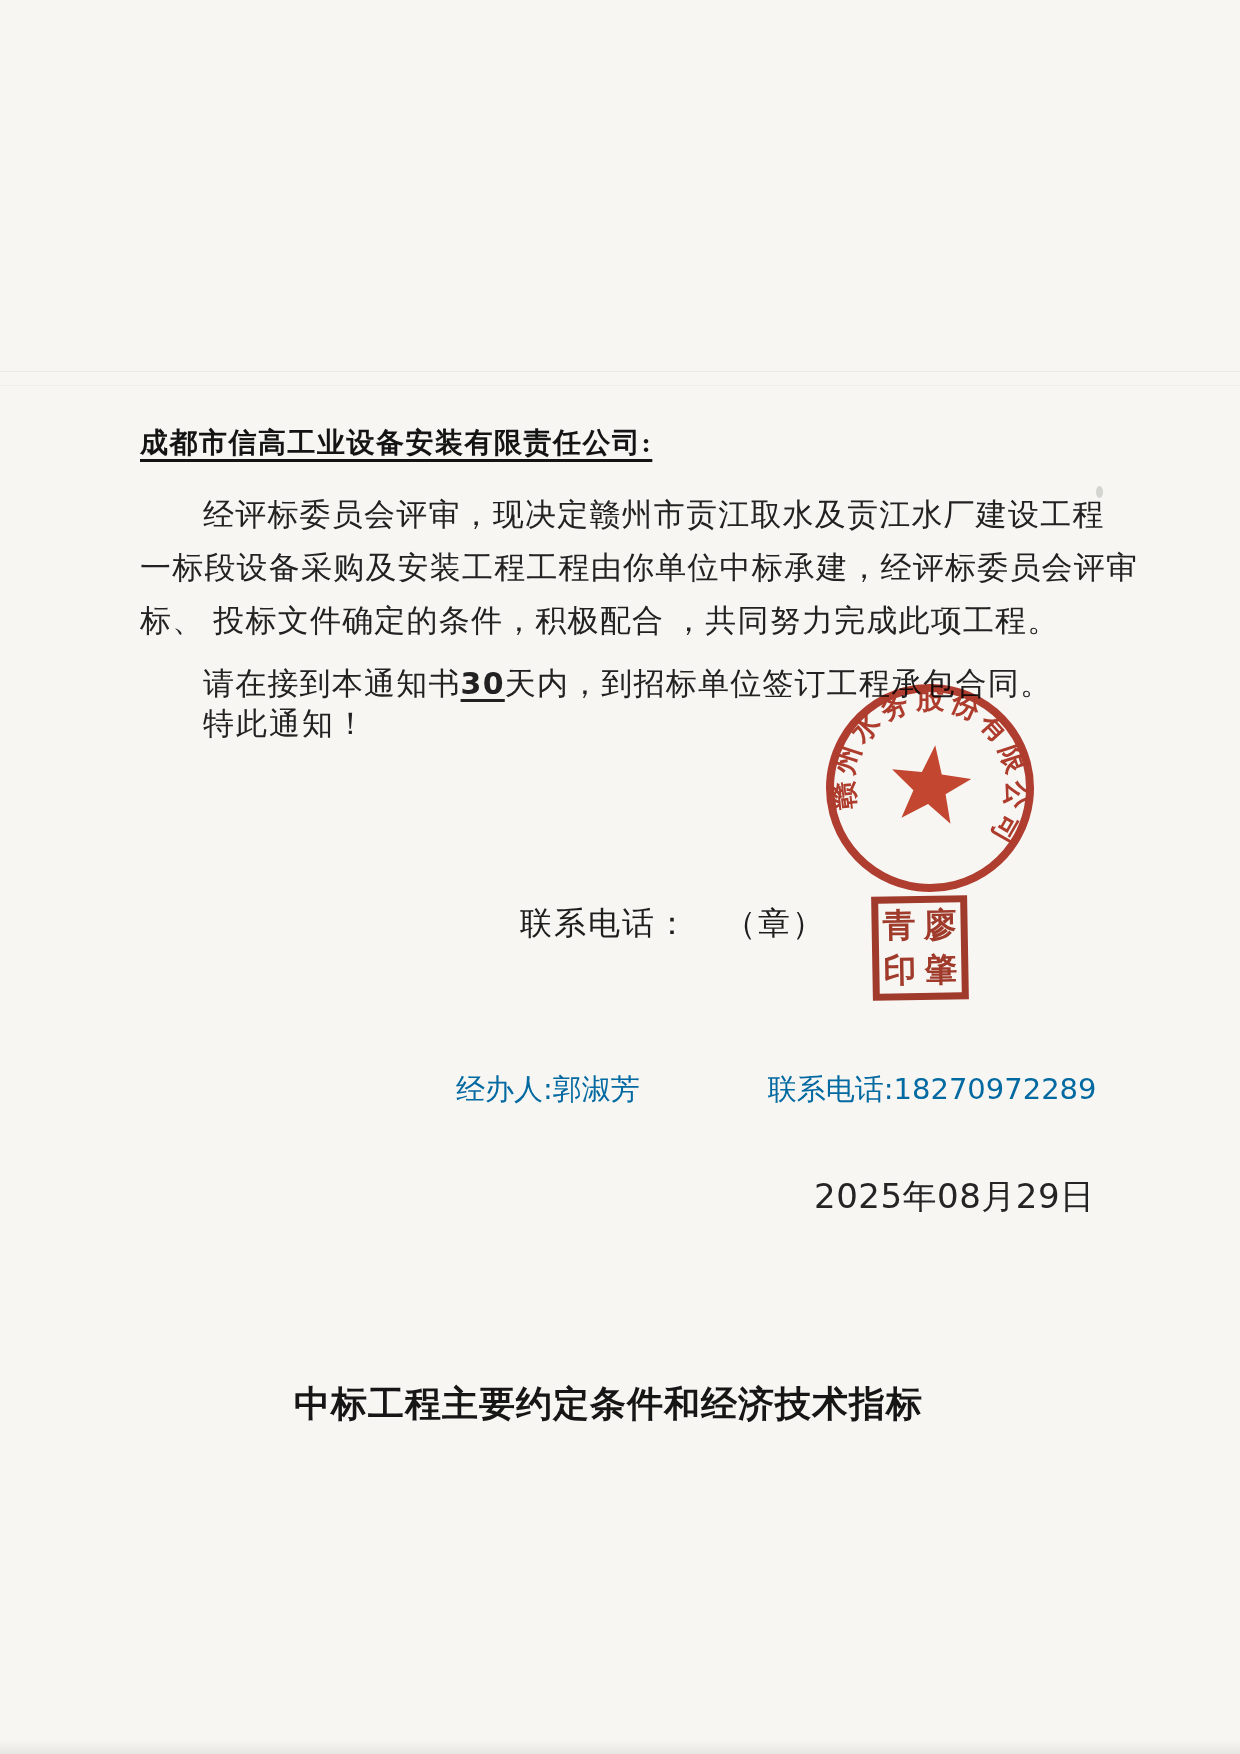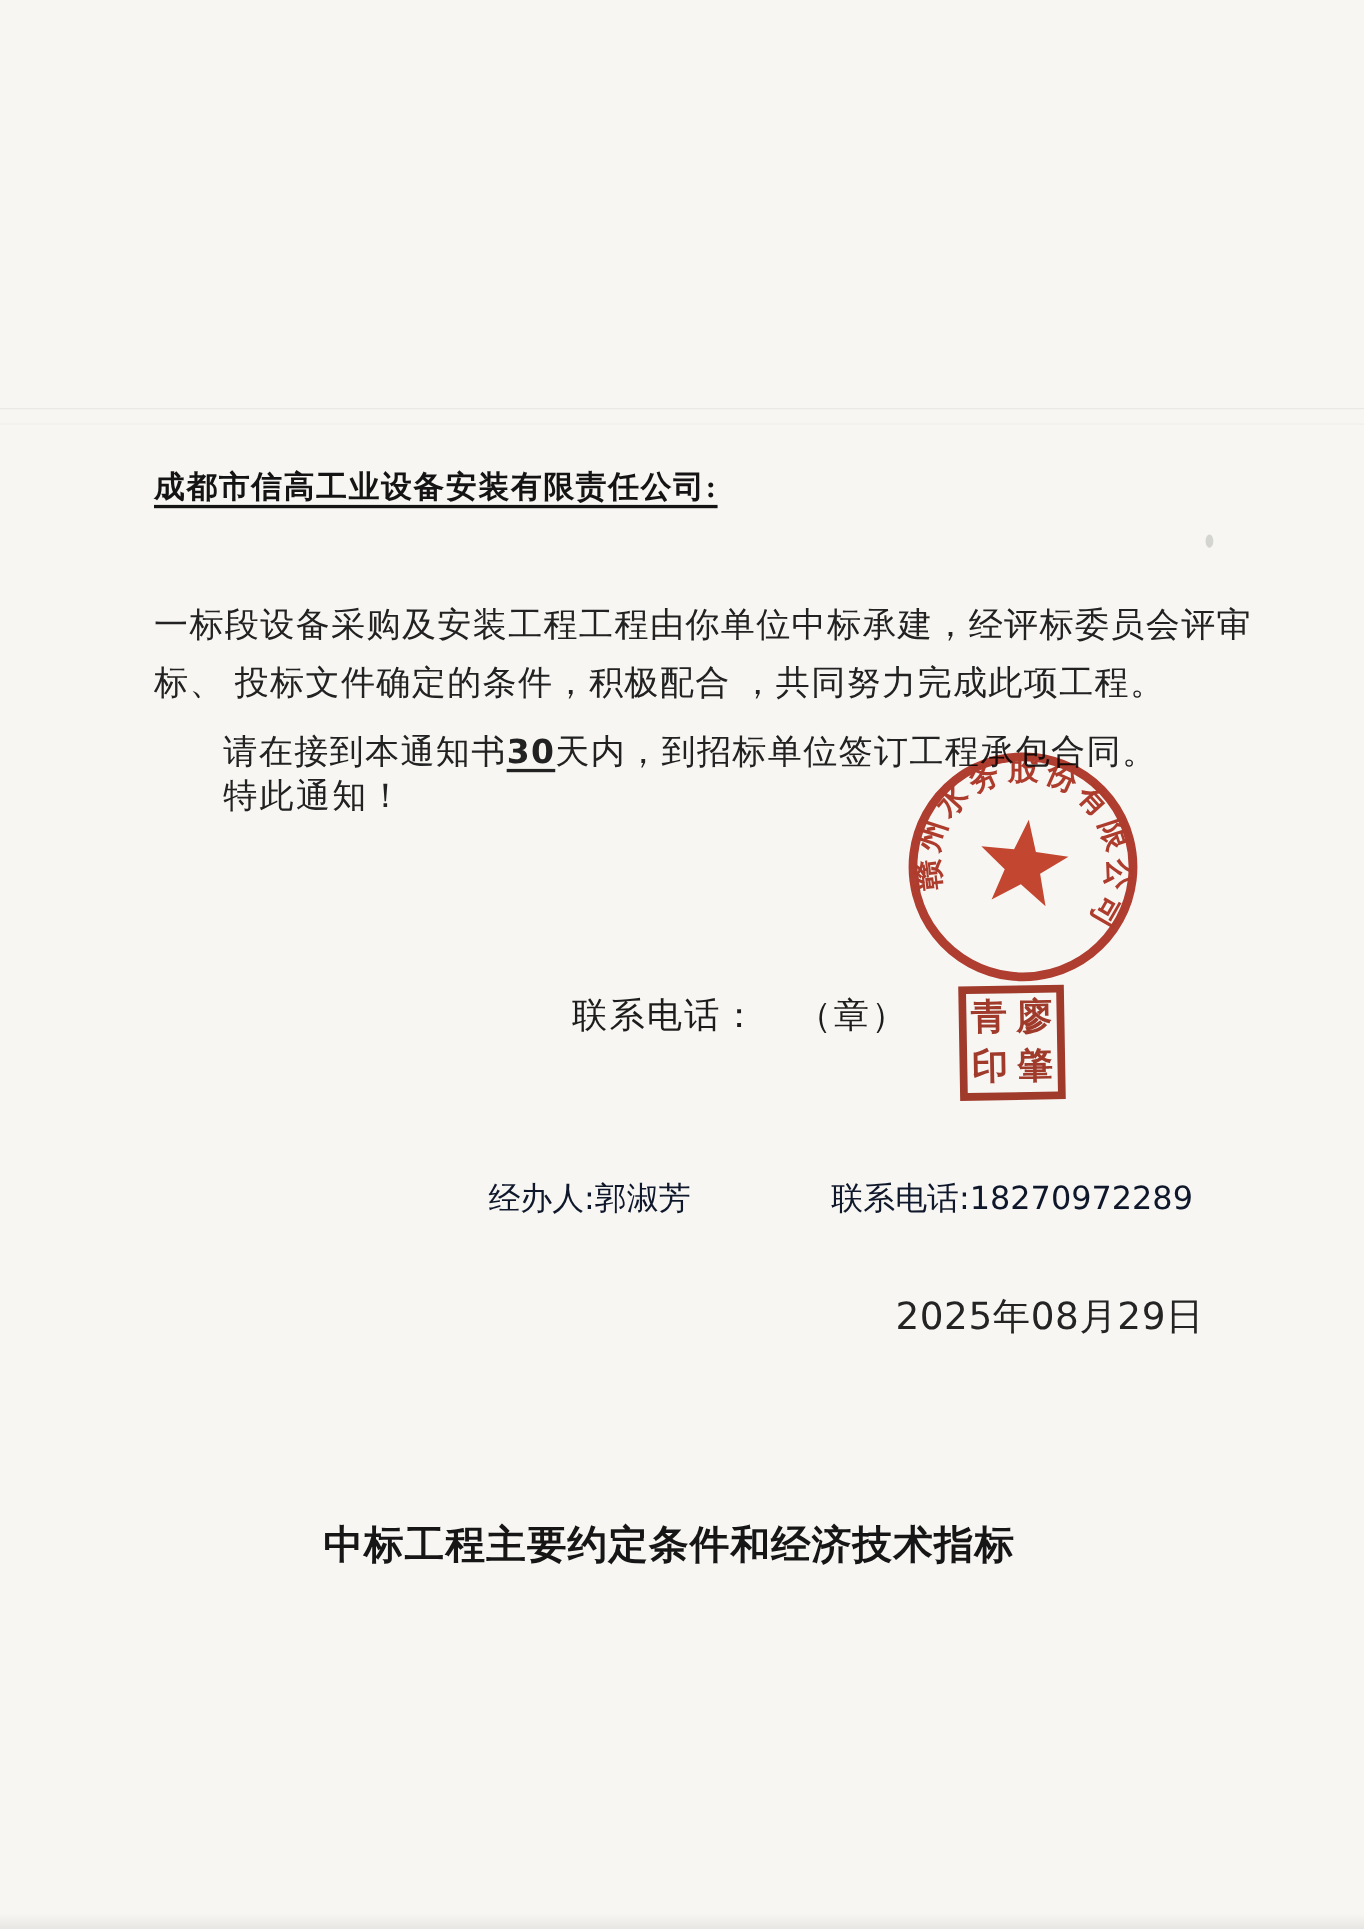--- a/index.html
+++ b/index.html
@@ -44,23 +44,23 @@
     text-decoration:underline;text-decoration-thickness:2.5px;text-underline-offset:5px;
   }
   .hereby{position:absolute;left:203px;top:703px;font-size:31px;letter-spacing:2px;color:#222;}
   .sign-row{position:absolute;font-size:32px;letter-spacing:2px;color:#1d1d1d;white-space:nowrap;}
   .sign-row.tenderer{left:590px;top:777px;}
   .sign-row.legalrep{left:520px;top:902px;}
   .seal-note{margin-left:28px;}
   .sign-row.legalrep .seal-note{margin-left:34px;}
 
   .handler-row{
-    position:absolute;left:444px;top:1070px;
+    position:absolute;left:456px;top:1070px;
     font-family:"DejaVu Sans","Liberation Sans",sans-serif;
-    font-size:29px;color:#0f172a;white-space:nowrap;
+    font-size:29px;color:#0369a1;white-space:nowrap;
   }
   .handler-row .phone{margin-left:128px;}
   .date-line{
     position:absolute;left:814px;top:1174px;
     font-family:"DejaVu Sans","Liberation Sans",sans-serif;
     font-size:34px;color:#242424;letter-spacing:.5px;
   }
   .appendix-title{
     position:absolute;left:294px;top:1380px;
     font-size:36px;font-weight:bold;letter-spacing:1px;color:#161616;
@@ -88,20 +88,21 @@
 
 <div class="page">
 
   <div class="scan-line l1"></div>
   <div class="scan-line l2"></div>
   <div class="scan-speck"></div>
   <div class="page-bottom-shade"></div>
 
   <div class="recipient">成都市信高工业设备安装有限责任公司:</div>
 
+  <div class="body-line b0">经评标委员会评审，现决定赣州市贡江取水及贡江水厂建设工程</div>
   <div class="body-line b1">一标段设备采购及安装工程工程由你单位中标承建，经评标委员会评审</div>
   <div class="body-line b2">标、 投标文件确定的条件，积极配合 ，共同努力完成此项工程。</div>
 
   <div class="notice-line"><span>请在接到本通知书</span><span class="notice-days">30</span><span>天内，到招标单位签订工程承包合同。</span></div>
 
   <div class="hereby">特此通知！</div>
 
 
   <div class="sign-row legalrep"><span>联系电话：</span><span class="seal-note">（章）</span></div>
 

